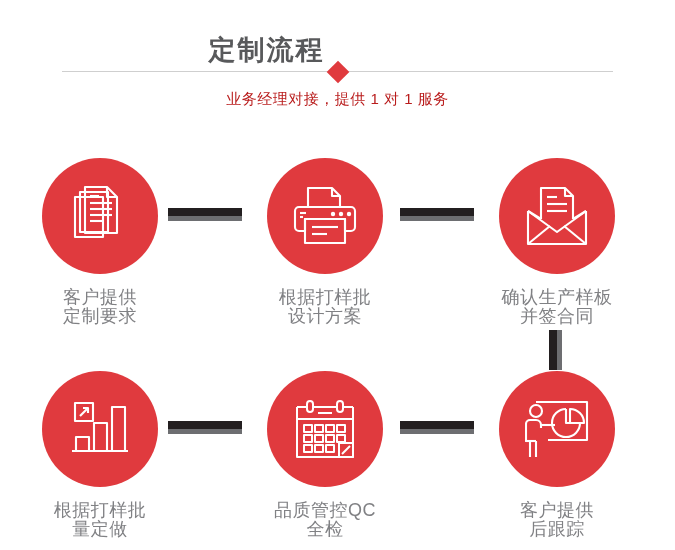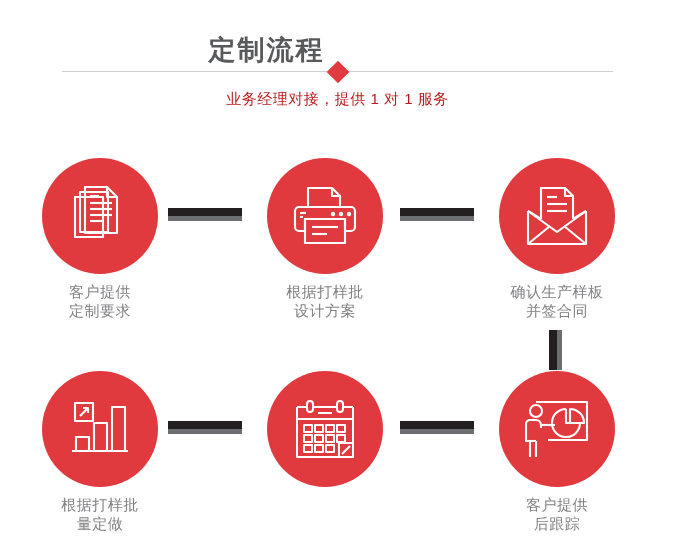--- a/index.html
+++ b/index.html
@@ -97,22 +97,22 @@
     border-radius: 50%;
     background: #e03a3e;
     margin: 0 auto;
     display: flex;
     align-items: center;
     justify-content: center;
   }
   .circle svg { display: block; }
 
   .node-label {
-    margin-top: 8px;
-    font-size: 15px;
+    margin-top: 14px;
+    font-size: 18px;
     line-height: 19px;
     color: #808184;
     white-space: pre-line;
     letter-spacing: 0.5px;
   }
 
   
   .conn-h {
     position: absolute;
     width: 74px;
@@ -294,20 +294,22 @@
           <rect x="33" y="36" width="8" height="7"></rect>
           <rect x="44" y="36" width="8" height="7"></rect>
           <rect x="11" y="46" width="8" height="7"></rect>
           <rect x="22" y="46" width="8" height="7"></rect>
           <rect x="33" y="46" width="8" height="7"></rect>
           <path d="M46 44h14v14H46z"></path>
           <path d="M49 55l8-8"></path>
         </svg>
       </span>
     </div>
+    <div class="node-label">品质管控QC
+全检</div>
   </div>
 
   <div class="node node-r2 node-c3">
     <div class="circle">
       <span>
         <svg width="64" height="62" viewBox="0 0 64 62" fill="none" stroke="#ffffff" stroke-width="2.1" stroke-linejoin="round">
           <path d="M11 4h51v38H23"></path>
           <path d="M41 11v14h14"></path>
           <path d="M41 11a14 14 0 1 0 14 14"></path>
           <path d="M45 11a14 14 0 0 1 14 14H45z"></path>

